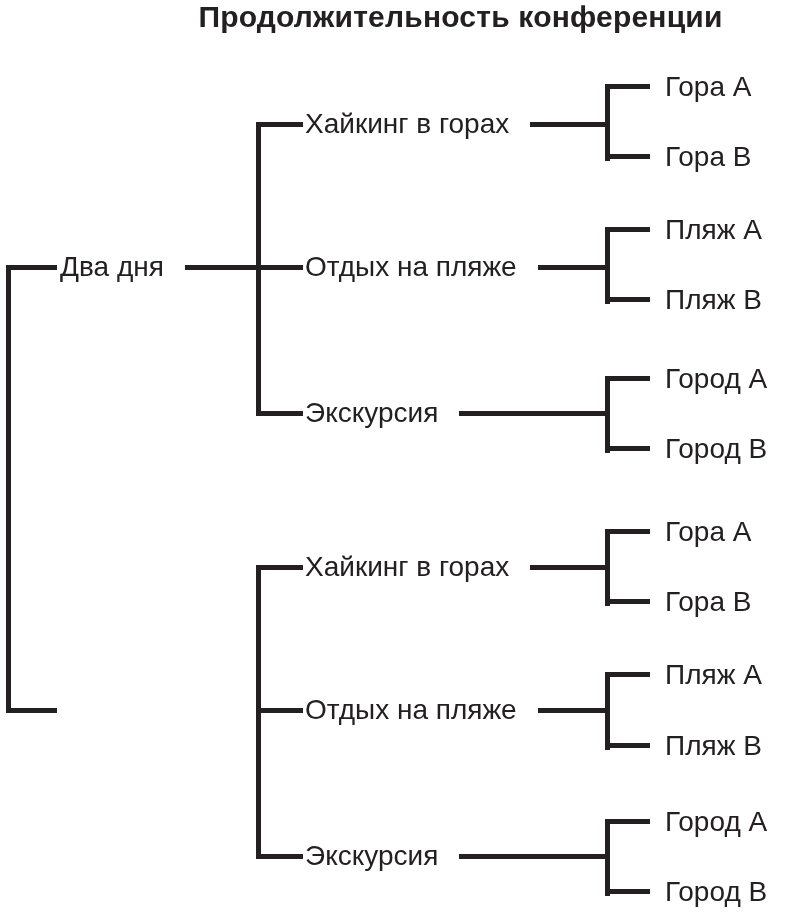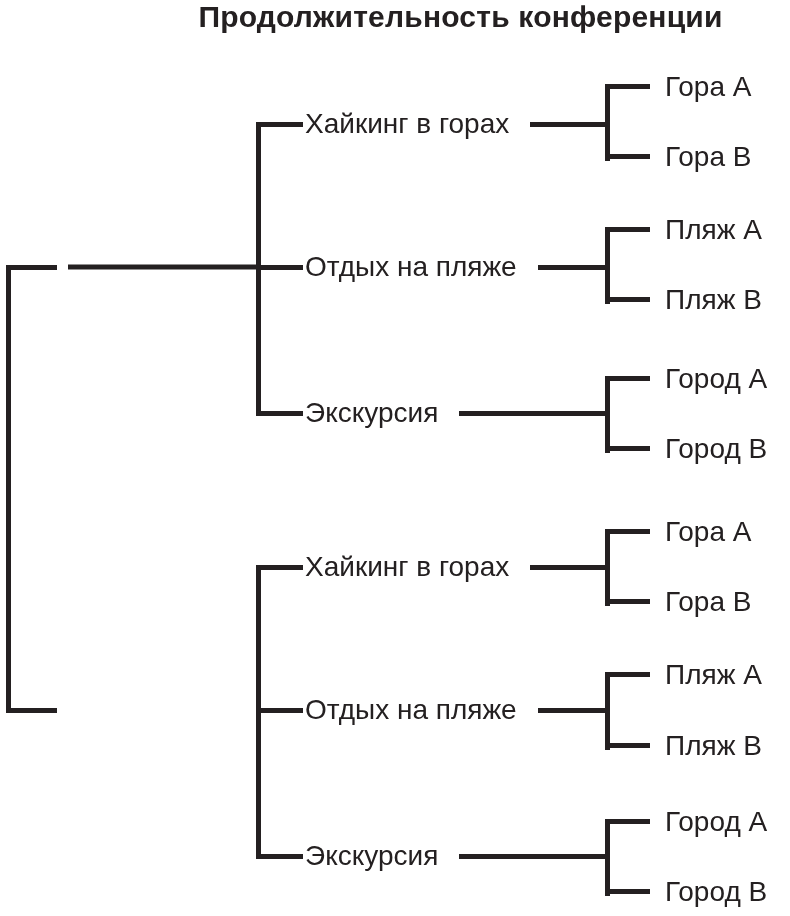--- a/index.html
+++ b/index.html
@@ -48,20 +48,21 @@
 
 <div class="canvas">
 
   <div class="title">Продолжительность конференции</div>
 
   <div class="v" style="left:6px;  top:265px; height:448px;"></div>
   <div class="h" style="left:6px;  top:265px; width:51px;"></div>
   <div class="h" style="left:6px;  top:708px; width:51px;"></div>
 
   <div class="row" style="left:60px; top:267px; width:201px;">
+    <span>Два дня</span>
     <div class="line"></div>
   </div>
 
 
   <div class="v" style="left:256px; top:122px; height:294px;"></div>
   <div class="v" style="left:256px; top:565px; height:294px;"></div>
 
   <div class="h" style="left:256px; top:122px; width:47px;"></div>
   <div class="h" style="left:256px; top:265px; width:47px;"></div>
   <div class="h" style="left:256px; top:411px; width:47px;"></div>

